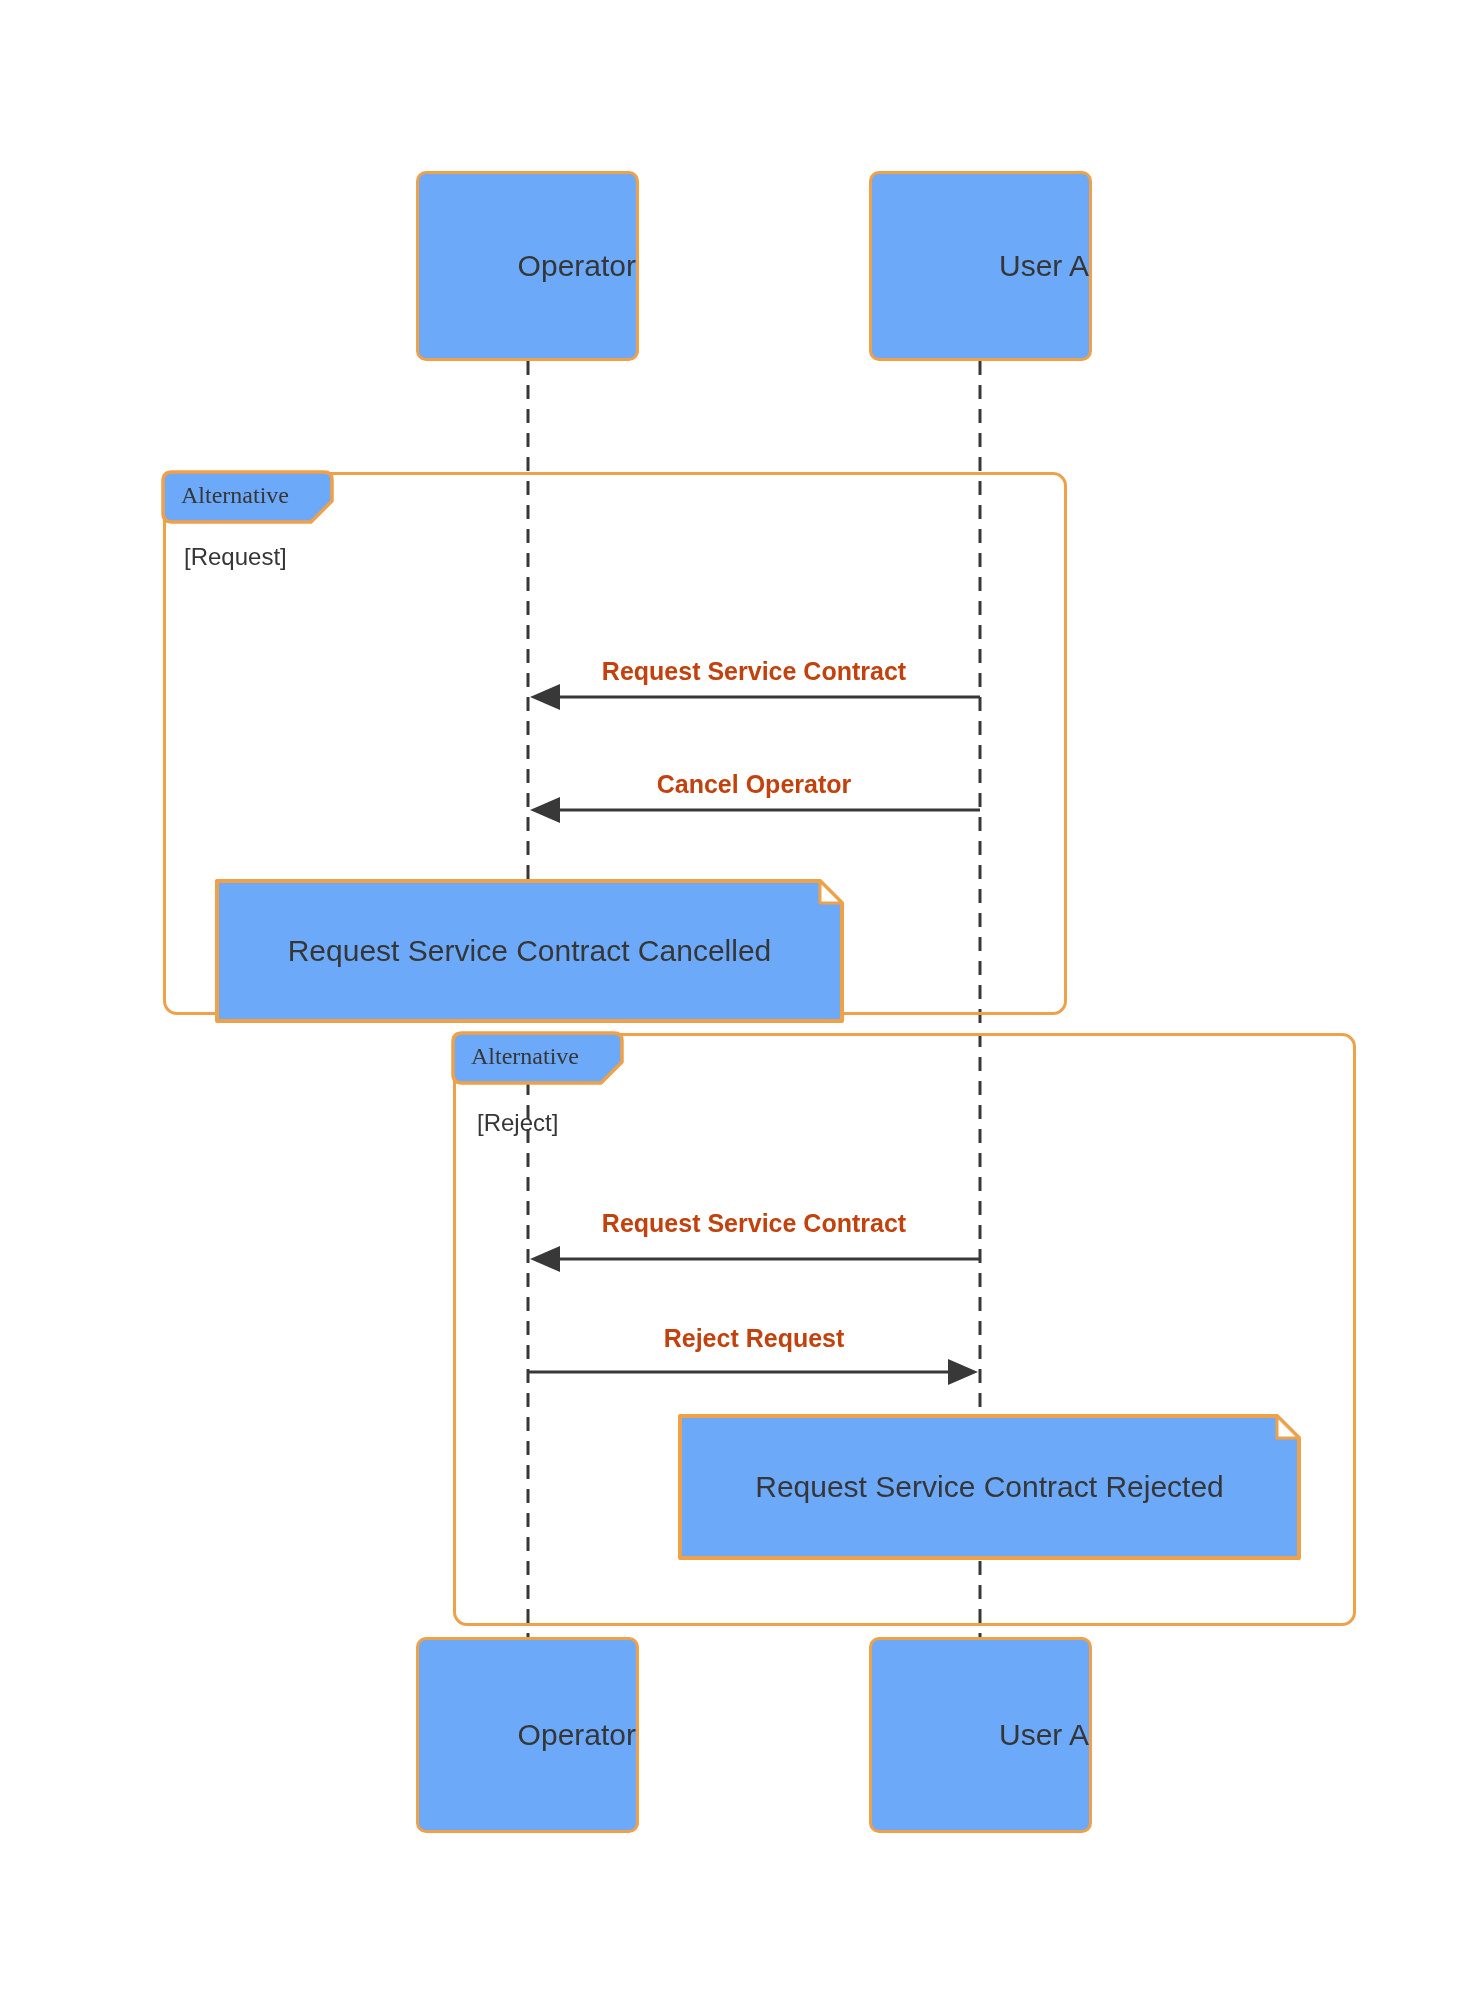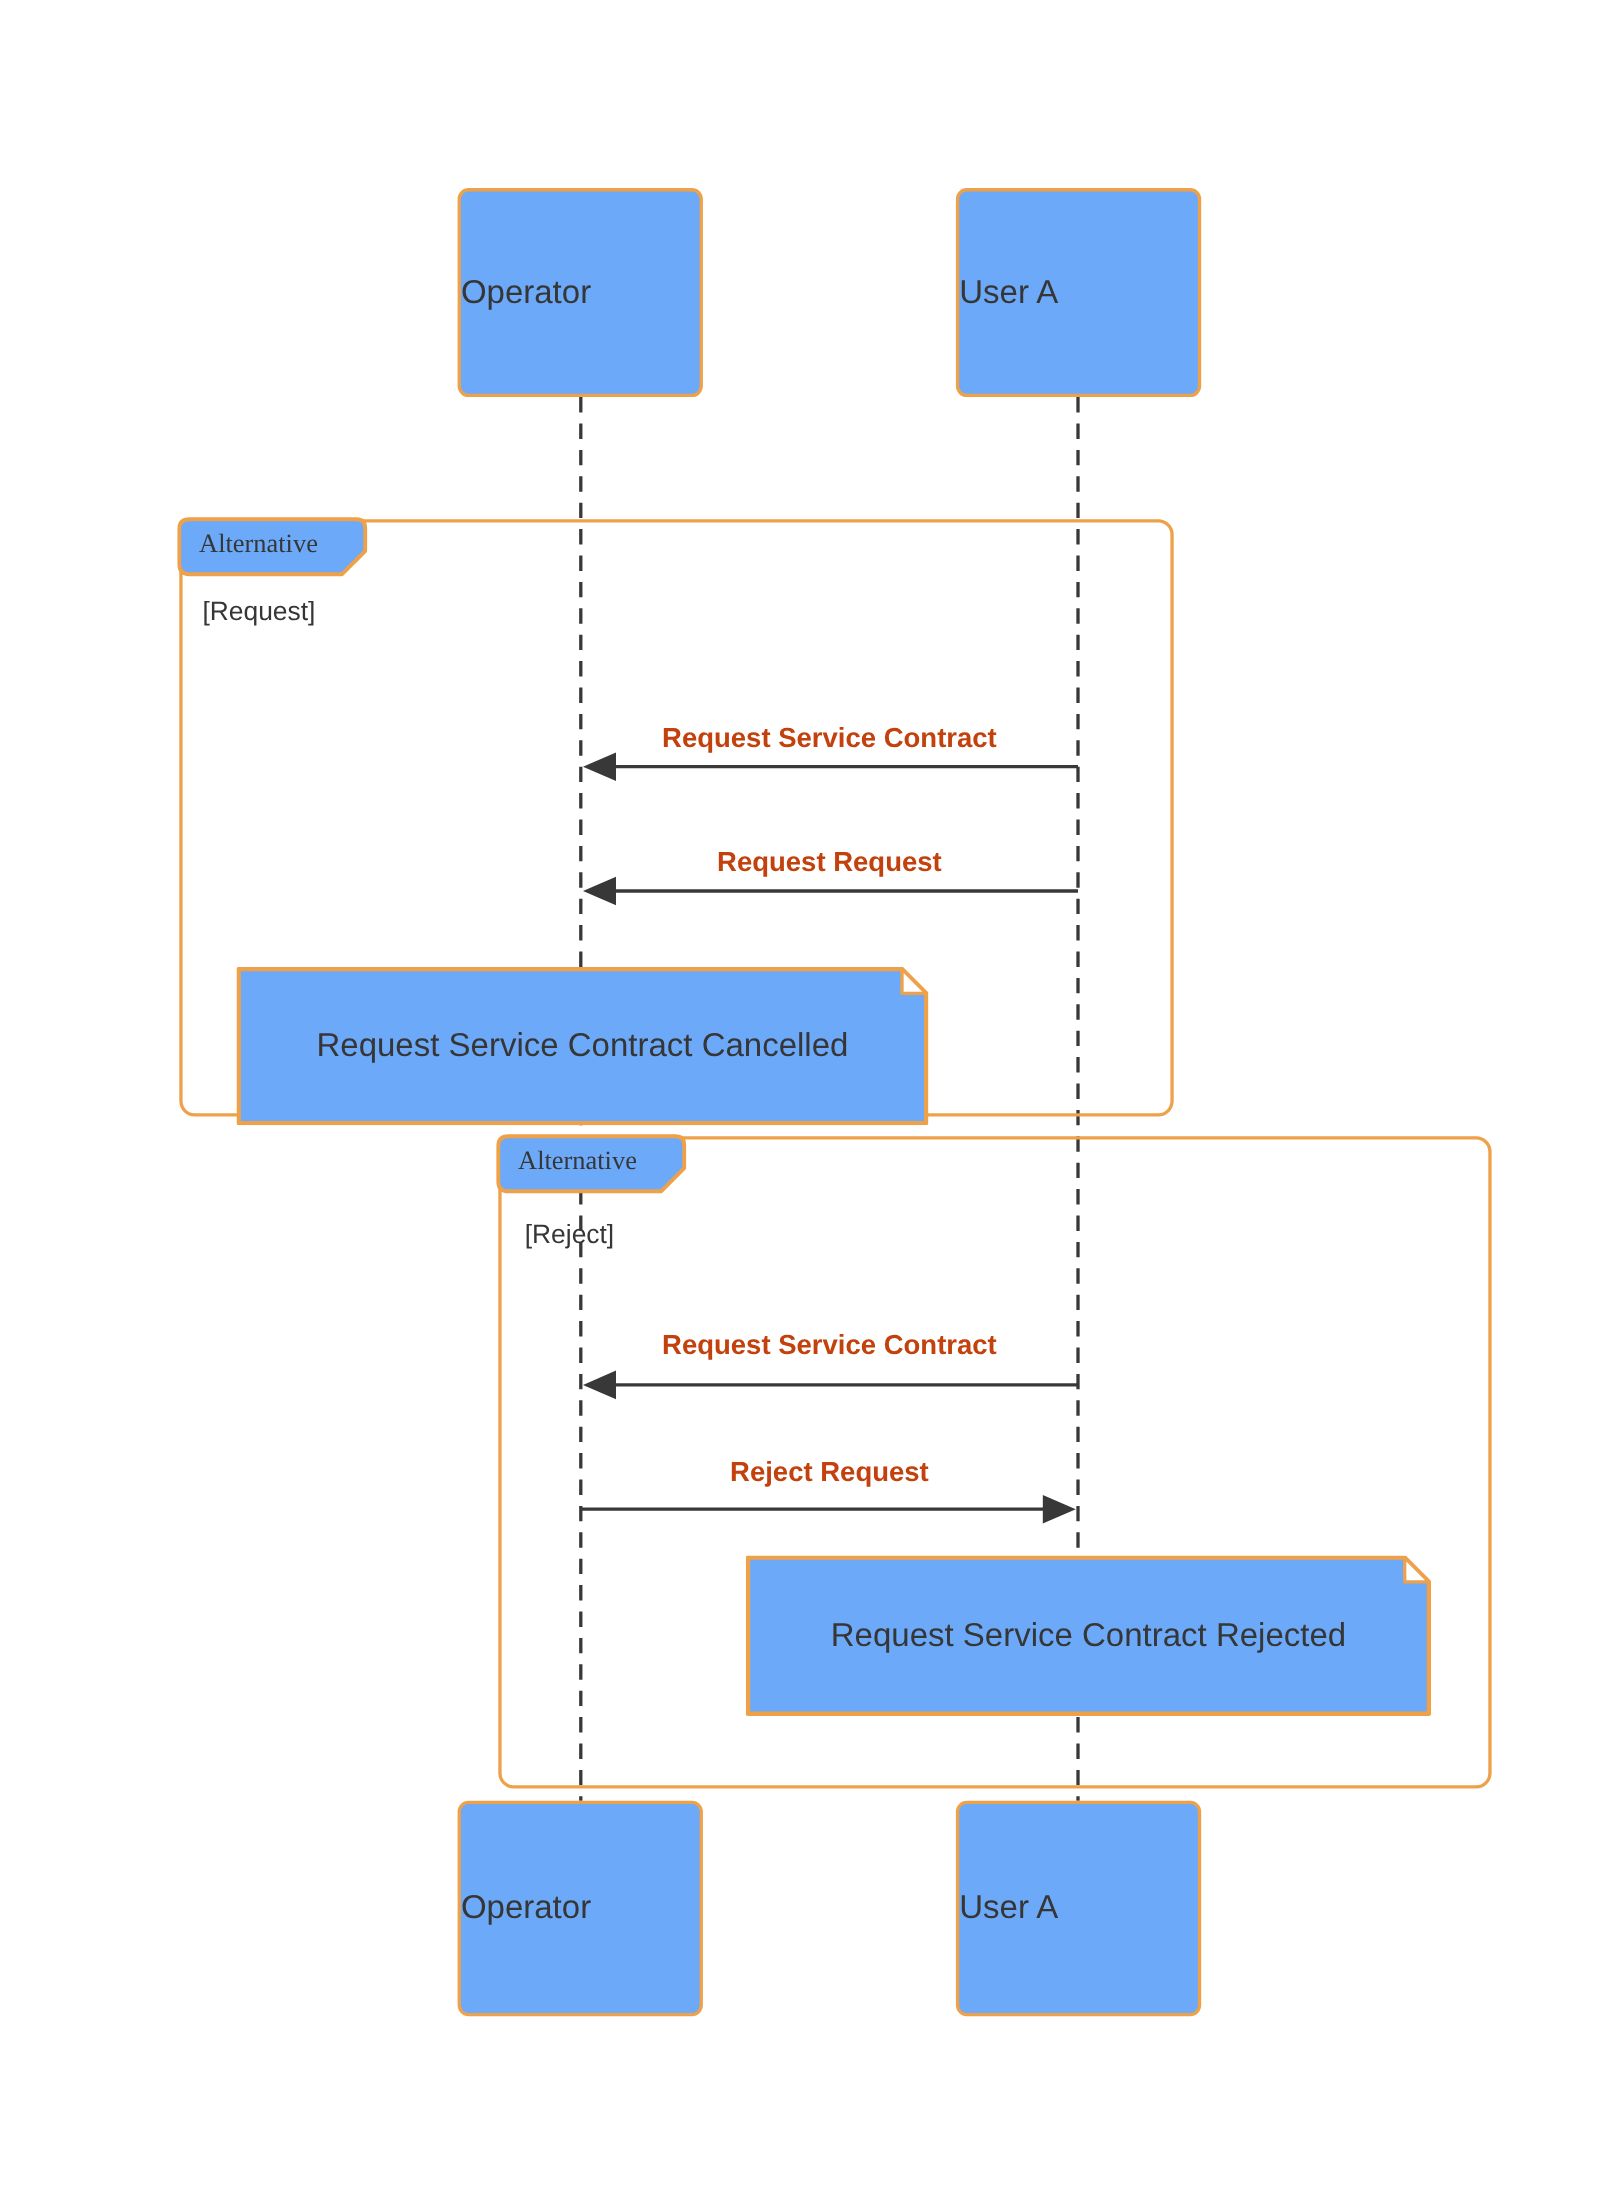--- a/index.html
+++ b/index.html
@@ -90,21 +90,21 @@
     font-size: 30px;
     color: var(--text_dark, #363636);
     white-space: nowrap;
   }
   .actor-box {
     background: var(--fill_blue, #6CA9F8);
     border: 3.5px solid var(--border_orange, #EFA14A);
     border-radius: 10px;
     display: flex;
     align-items: center;
-    justify-content: flex-start;
+    justify-content: flex-end;
     font-size: 30px;
     color: var(--text_dark, #363636);
     box-sizing: border-box;
   }
 </style>
 </head>
 <body>
 
 <div class="canvas">
 
@@ -126,21 +126,21 @@
   </svg>
 
   <div class="abs frame" style="left:163px; top:472px; width:898px; height:537px;"></div>
   <svg class="abs frame-tab" style="left:161px; top:470px;" width="178" height="58" viewBox="0 0 178 58">
     <path class="tab-shape" d="M11,2 H163 Q171,2 171,10 V31 L150,52 H11 Q2,52 2,43 V11 Q2,2 11,2 Z"></path>
   </svg>
   <div class="abs tab-label" style="left:181px; top:482px;">Alternative</div>
   <div class="abs text-el guard-label" style="left:184px; top:543px;">[Request]</div>
 
   <div class="abs text-el msg-label" style="top:655px;">Request Service Contract</div>
-  <div class="abs text-el msg-label" style="top:768px;">Request Request</div>
+  <div class="abs text-el msg-label" style="top:768px;">Cancel Operator</div>
 
   <div class="abs note" style="left:215px; top:846px; width:629px; height:144px;margin-top:33px;">
     <svg width="629" height="144" viewBox="0 0 629 144">
       <path class="note-body" d="M2,2 H605 L627,24 V142 H2 Z"></path>
       <path class="note-fold" d="M605,2 L627,24 H605 Z"></path>
     </svg>
     <div class="note-text">Request Service Contract Cancelled</div>
   </div>
 
   <div class="abs frame" style="left:453px; top:1033px; width:897px; height:587px;"></div>

